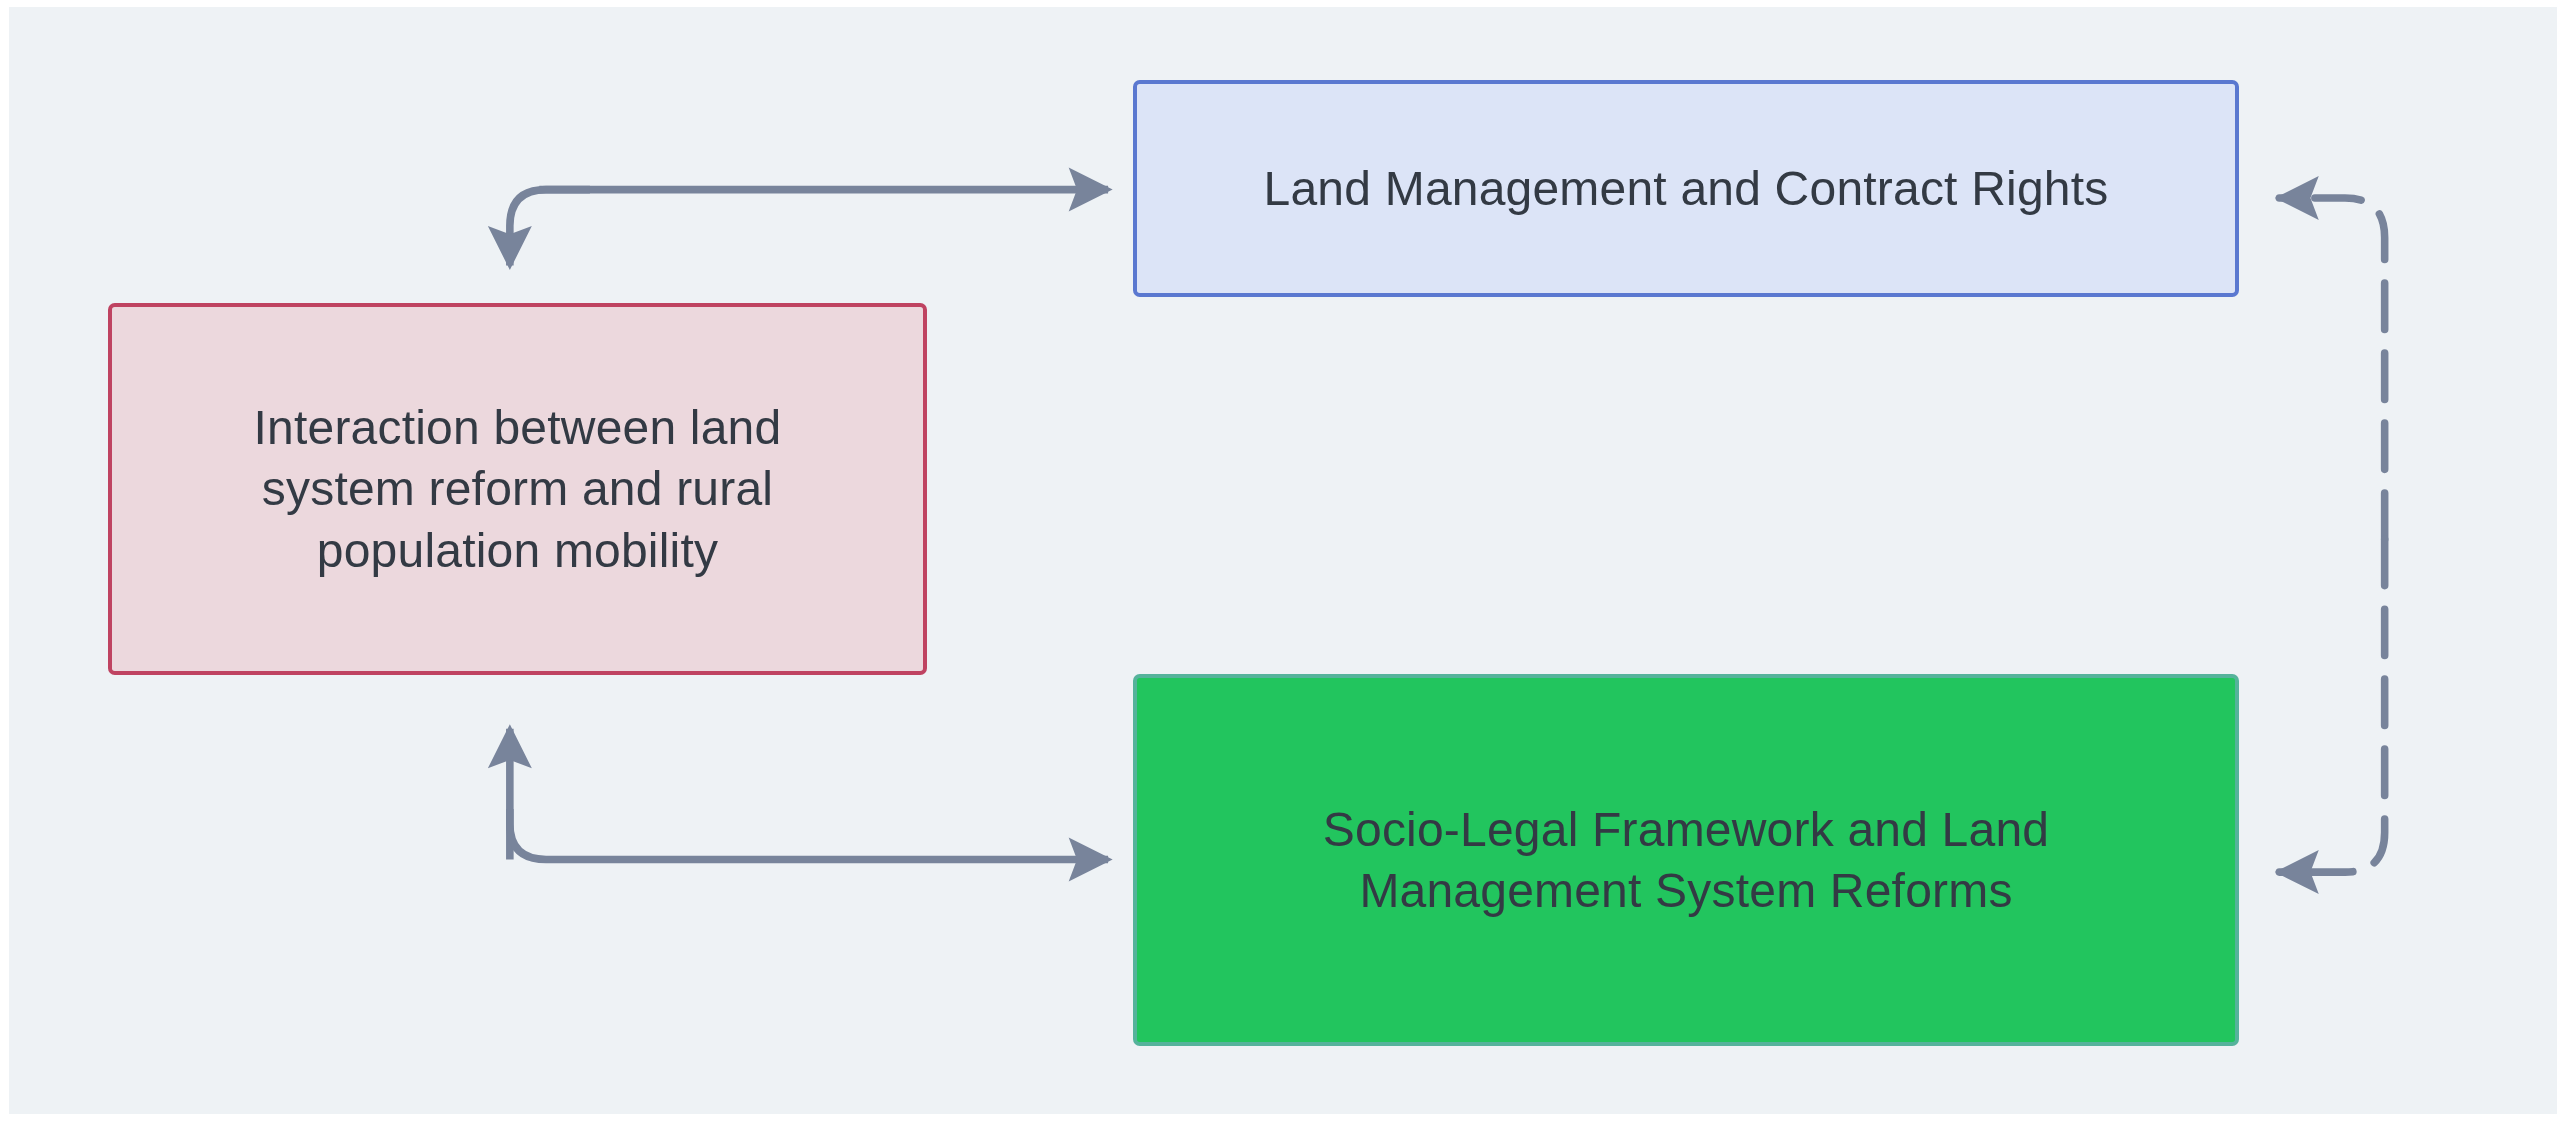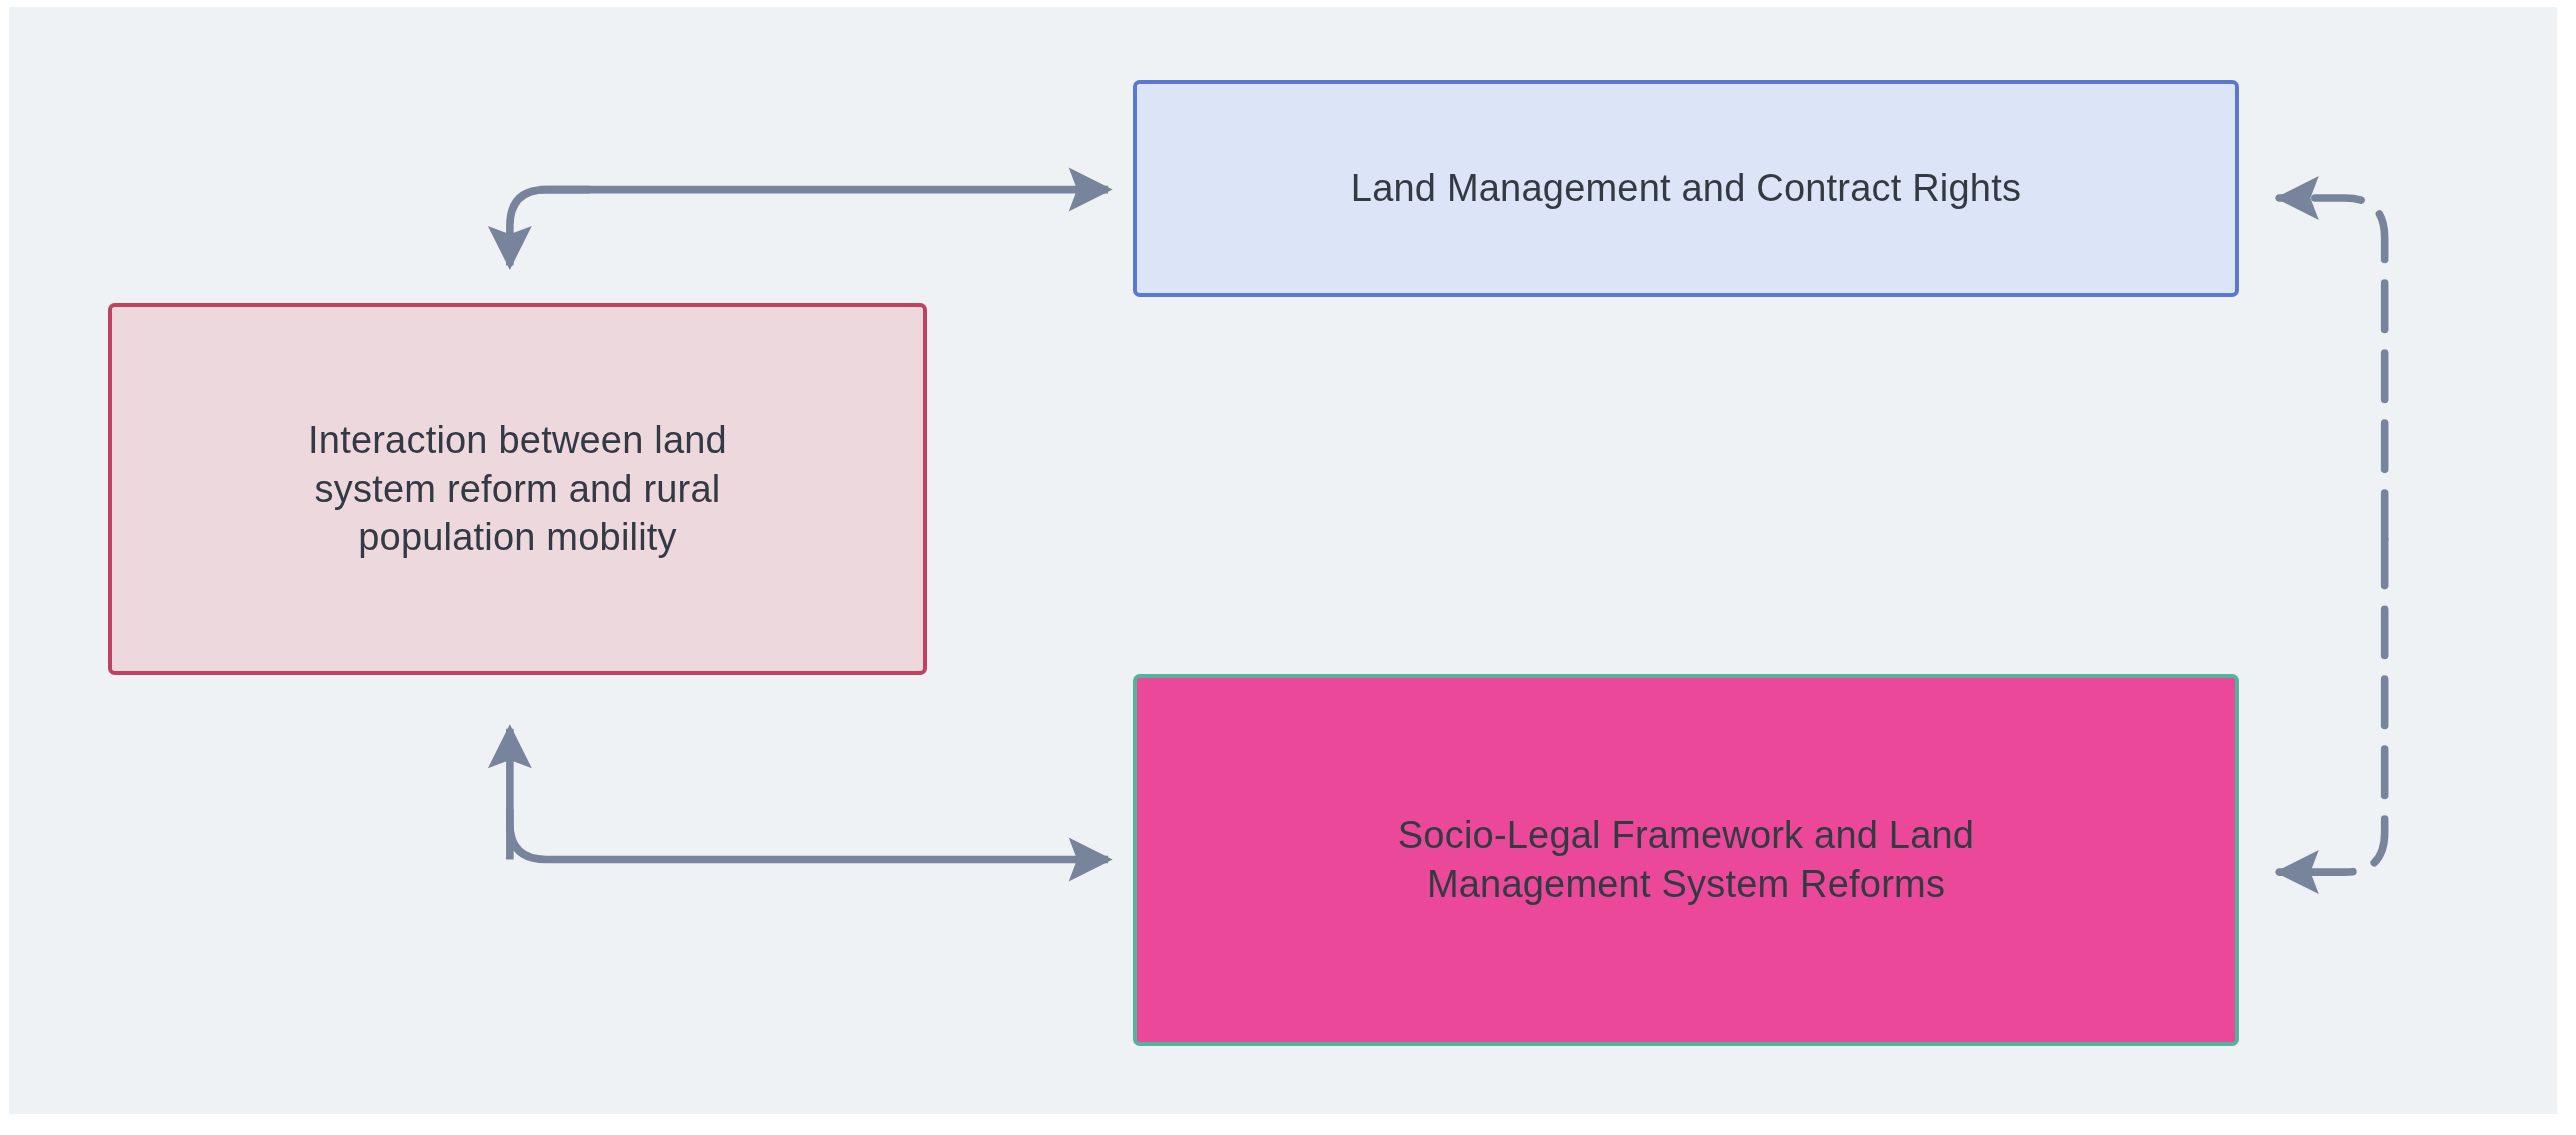--- a/index.html
+++ b/index.html
@@ -45,21 +45,21 @@
     border-radius: 6.7px;
     display: flex;
     align-items: center;
     justify-content: center;
     text-align: center;
     border-width: 4.2px;
     border-style: solid;
   }
 
   .node-label {
-    font-size: 38px;
+    font-size: 48px;
     line-height: 1.28;
     color: #333a44;
     letter-spacing: 0.2px;
     padding: 0 39px;
     white-space: pre-line;
   }
 
   
   #node-land-management {
     left: 1133px;
@@ -79,21 +79,21 @@
     background: #ecd8dd;
     border-color: #bf4361;
   }
 
   
   #node-socio-legal {
     left: 1133px;
     top: 674px;
     width: 1106px;
     height: 372px;
-    background: #ec4899;
+    background: #22c55e;
     border-color: #55b39b;
   }
 </style>
 </head>
 <body>
 
 <div id="diagram-root">
 
   <div id="diagram-canvas"></div>
 

